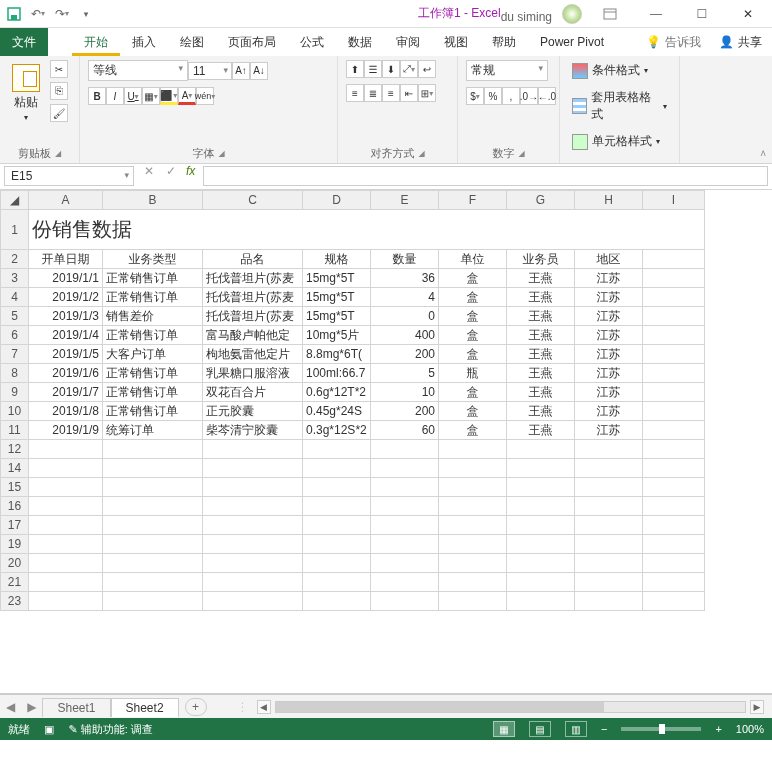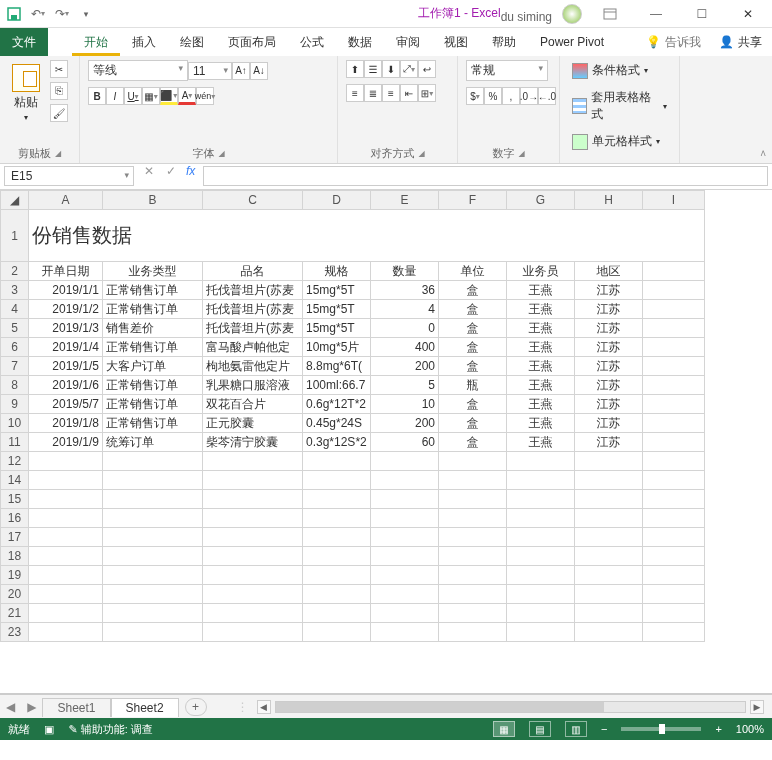--- a/index.html
+++ b/index.html
@@ -34,28 +34,28 @@
 .font-combo::after{content:'▾';position:absolute;right:4px;top:2px;font-size:9px;color:#888;}
 .size-combo { border:1px solid #ccc; background:#fff; padding:1px 14px 1px 4px; width:44px; position:relative; cursor:pointer;}
 .size-combo::after{content:'▾';position:absolute;right:3px;top:2px;font-size:9px;color:#888;}
 .bold{font-weight:bold;} .ital{font-style:italic;} .under{text-decoration:underline;}
 .style-item { display:flex; align-items:center; gap:4px; padding:2px 4px; cursor:pointer; font-size:12px; }
 .style-item .sic { width:16px; height:16px; border:1px solid #999; }
 .namebox-row { height:26px; display:flex; align-items:flex-start; border-bottom:1px solid #d4d4d4; background:#fff; }
 .namebox { width:130px; border:1px solid #ccc; margin:2px 4px; padding:2px 6px; background:#fff; position:relative; cursor:text;}
 .namebox::after{content:'▾';position:absolute;right:4px;top:3px;font-size:9px;color:#888;}
 .fx-btn { width:22px; text-align:center; color:#999; cursor:pointer; }
-.fx-label { font-style:italic; color:#3b82f6; padding:0 4px; }
+.fx-label { font-style:italic; color:#4d7c0f; padding:0 4px; }
 .formula-input { flex:1; border:1px solid #ccc; margin:2px 4px; padding:2px; background:#fff; height:20px; }
 .sheet-area { height:504px; position:relative; overflow:hidden; border-bottom:1px solid #ccc;}
 .grid { border-collapse:collapse; table-layout:fixed; }
 .grid td, .grid th { border:1px solid #d4d4d4; height:19px; padding:0 3px; font-size:12px; overflow:hidden; white-space:nowrap; }
 .grid th { background:#f0f0f0; text-align:center; font-weight:normal; color:#555; }
 .grid .rowh { width:28px; background:#f0f0f0; text-align:center; color:#555; }
-.grid .title-cell { font-size:20px; height:52px; }
+.grid .title-cell { font-size:20px; height:40px; }
 .grid .hdr td { text-align:center; font-weight:500; }
 .num { text-align:right; }
 .ctr { text-align:center; }
 .sheet-tabs { height:24px; display:flex; align-items:center; background:#f3f3f3; border-top:1px solid #ccc; }
 .nav-ar { padding:0 6px; color:#888; cursor:pointer; }
 .stab { padding:2px 14px; border:1px solid #ccc; border-bottom:none; background:#fff; margin-top:2px; cursor:pointer; font-size:12px;}
 .stab.inactive { background:#f3f3f3; color:#666;}
 .addtab { width:22px; text-align:center; color:#666; cursor:pointer; border:1px solid #ccc; border-radius:10px; margin-left:6px; line-height:16px;}
 .hscroll { flex:1; display:flex; align-items:center; padding:0 8px; }
 .hscroll .track { flex:1; height:12px; background:#e8e8e8; border:1px solid #ccc; position:relative; margin:0 4px;}
@@ -350,21 +350,21 @@
           <td>乳果糖口服溶液</td>
           <td>100ml:66.7</td>
           <td class="num">5</td>
           <td class="ctr">瓶</td>
           <td class="ctr">王燕</td>
           <td class="ctr">江苏</td>
           <td></td>
         </tr>
         <tr>
           <td class="rowh">9</td>
-          <td class="num">2019/5/7</td>
+          <td class="num">2019/1/7</td>
           <td>正常销售订单</td>
           <td>双花百合片</td>
           <td>0.6g*12T*2</td>
           <td class="num">10</td>
           <td class="ctr">盒</td>
           <td class="ctr">王燕</td>
           <td class="ctr">江苏</td>
           <td></td>
         </tr>
         <tr>
@@ -434,32 +434,20 @@
           <td></td>
           <td></td>
           <td></td>
           <td></td>
           <td></td>
           <td></td>
           <td></td>
         </tr>
         <tr>
           <td class="rowh">17</td>
-          <td></td>
-          <td></td>
-          <td></td>
-          <td></td>
-          <td></td>
-          <td></td>
-          <td></td>
-          <td></td>
-          <td></td>
-        </tr>
-        <tr>
-          <td class="rowh">18</td>
           <td></td>
           <td></td>
           <td></td>
           <td></td>
           <td></td>
           <td></td>
           <td></td>
           <td></td>
           <td></td>
         </tr>

